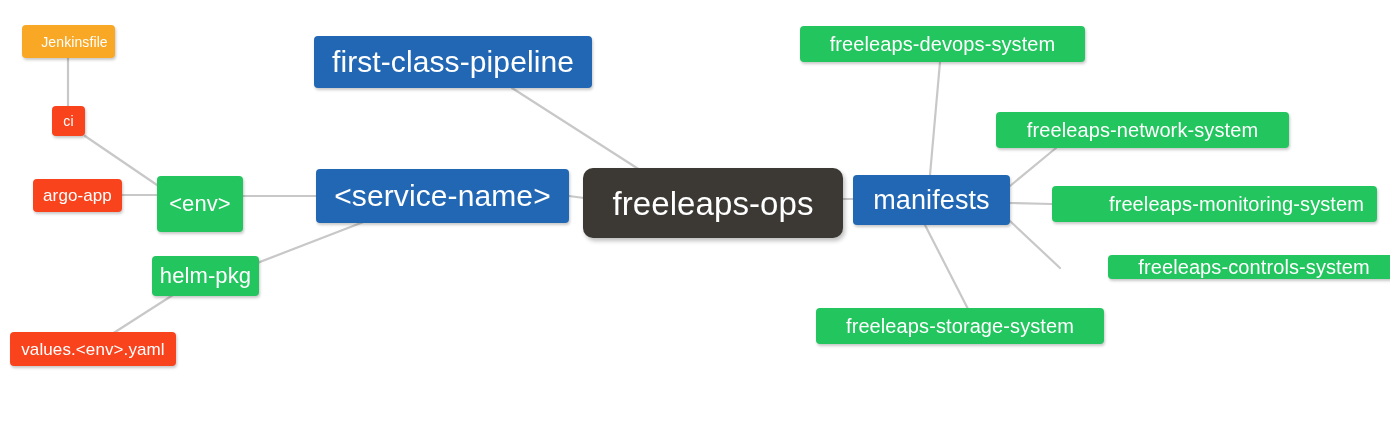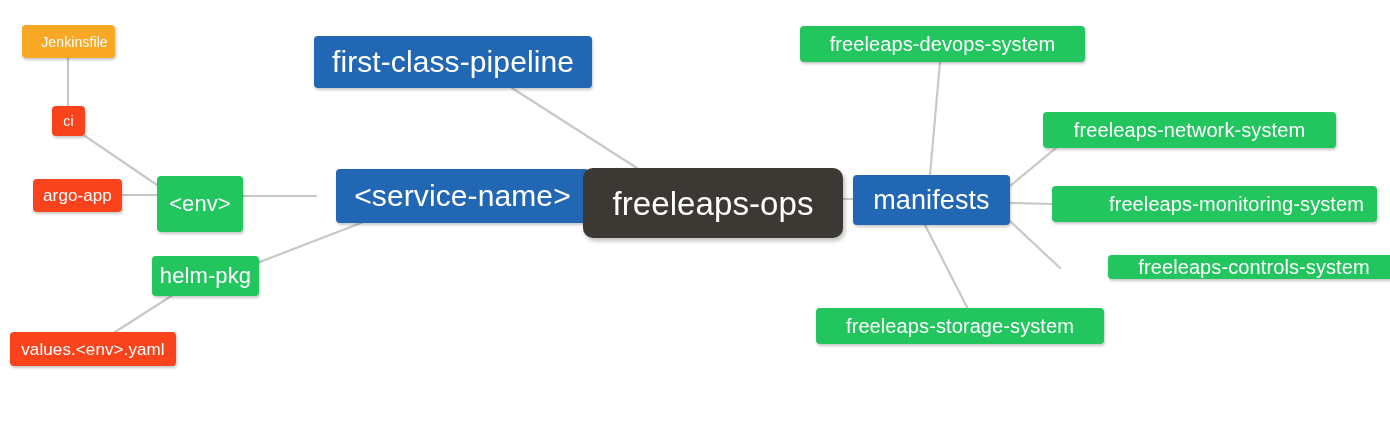--- a/index.html
+++ b/index.html
@@ -118,37 +118,37 @@
   </div>
 
   <div class="node red sz-xs" style="left:10px; top:332px; width:166px; height:34px;">
     <span>values.&lt;env&gt;.yaml</span>
   </div>
 
   <div class="node blue sz-xl" style="left:314px; top:36px; width:278px; height:52px;">
     <span>first-class-pipeline</span>
   </div>
 
-  <div class="node blue sz-xl" style="left:316px; top:169px; width:253px; height:54px;margin-left:20px;">
+  <div class="node blue sz-xl" style="left:316px; top:169px; width:253px; height:54px;">
     <span>&lt;service-name&gt;</span>
   </div>
 
   <div class="node root" style="left:583px; top:168px; width:260px; height:70px;">
     <span>freeleaps-ops</span>
   </div>
 
   <div class="node blue sz-lg" style="left:853px; top:175px; width:157px; height:50px;">
     <span>manifests</span>
   </div>
 
   <div class="node green sz-sm" style="left:800px; top:26px; width:285px; height:36px;">
     <span>freeleaps-devops-system</span>
   </div>
 
-  <div class="node green sz-sm" style="left:1043px; top:112px; width:293px; height:36px;">
+  <div class="node green sz-sm" style="left:996px; top:112px; width:293px; height:36px;">
     <span>freeleaps-network-system</span>
   </div>
 
   <div class="node green sz-sm" style="left:1052px; top:186px; width:325px; height:36px;padding-left:44px;">
     <span>freeleaps-monitoring-system</span>
   </div>
 
   <div class="node green sz-sm" style="left:1108px; top:255px; width:292px; height:24px;">
     <span>freeleaps-controls-system</span>
   </div>

